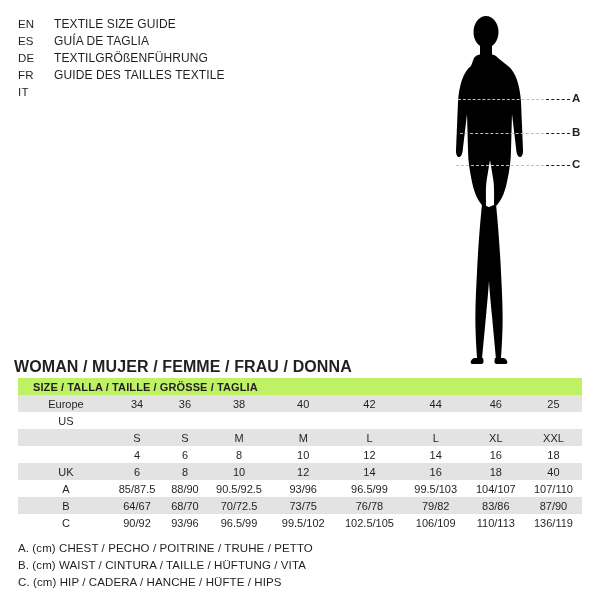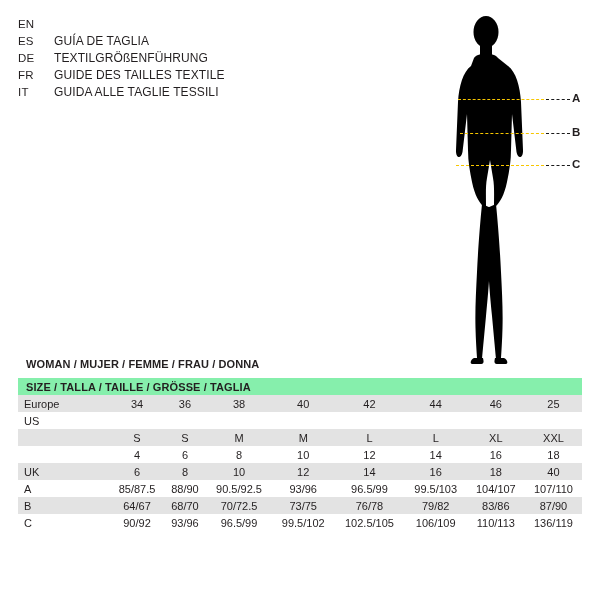--- a/index.html
+++ b/index.html
@@ -74,53 +74,53 @@
   .mlabel {
     position: absolute;
     font-size: 11.5px;
     font-weight: bold;
     color: #231f20;
   }
 
   
   .woman-title {
     position: absolute;
-    left: 26px;
+    left: 14px;
     top: 358px;
-    font-size: 11px;
+    font-size: 16px;
     font-weight: bold;
     letter-spacing: .1px;
   }
   table.size-table {
     position: absolute;
     left: 18px;
     top: 378px;
     width: 564px;
     border-collapse: collapse;
     font-size: 11px;
   }
   table.size-table td {
     height: 17px;
     padding: 0 2px;
     text-align: center;
     white-space: nowrap;
   }
   table.size-table tr.head td {
-    background: #86efac;
+    background: #bef264;
     text-align: left;
     font-weight: bold;
     font-size: 11px;
-    padding-left: 8px;
+    padding-left: 15px;
     letter-spacing: .1px;
   }
   table.size-table tr.shaded td {
     background: #e3e3e3;
   }
   table.size-table td.rowlabel {
-    text-align: left;
+    text-align: center;
     padding-left: 6px;
     width: 84px;
   }
 
   
   .legend {
     position: absolute;
     left: 18px;
     top: 540px;
     width: 560px;
@@ -133,36 +133,36 @@
   }
 </style>
 </head>
 <body>
 
 <div class="page">
 
   <div class="lang-block">
     <div class="lang-row">
       <span class="lang-code">EN</span>
+      <span class="lang-text">TEXTILE SIZE GUIDE</span>
     </div>
     <div class="lang-row">
       <span class="lang-code">ES</span>
       <span class="lang-text">GUÍA DE TAGLIA</span>
     </div>
     <div class="lang-row">
       <span class="lang-code">DE</span>
       <span class="lang-text">TEXTILGRÖßENFÜHRUNG</span>
     </div>
     <div class="lang-row">
       <span class="lang-code">FR</span>
       <span class="lang-text">GUIDE DES TAILLES TEXTILE</span>
     </div>
     <div class="lang-row">
       <span class="lang-code">IT</span>
-      <span class="lang-text">GUIDA ALLE TAGLIE TESSILI</span>
     </div>
   </div>
 
   <div class="figure-wrap">
     <svg class="figure-svg" width="160" height="360" viewBox="0 0 160 360">
       <g fill="#000000">
 
         <ellipse cx="56" cy="22" rx="12.5" ry="16"></ellipse>
 
         <path d="M50 35 h12 v12 h-12 z"></path>
@@ -326,14 +326,19 @@
         <td>96.5/99</td>
         <td>99.5/102</td>
         <td>102.5/105</td>
         <td>106/109</td>
         <td>110/113</td>
         <td>136/119</td>
       </tr>
     </tbody>
   </table>
 
+  <div class="legend">
+    <div class="legend-row">A. (cm) CHEST / PECHO / POITRINE / TRUHE / PETTO</div>
+    <div class="legend-row">B. (cm) WAIST / CINTURA / TAILLE / HÜFTUNG / VITA</div>
+    <div class="legend-row">C. (cm) HIP / CADERA / HANCHE / HÜFTE / HIPS</div>
+  </div>
 
 </div>
 
 </body></html>

